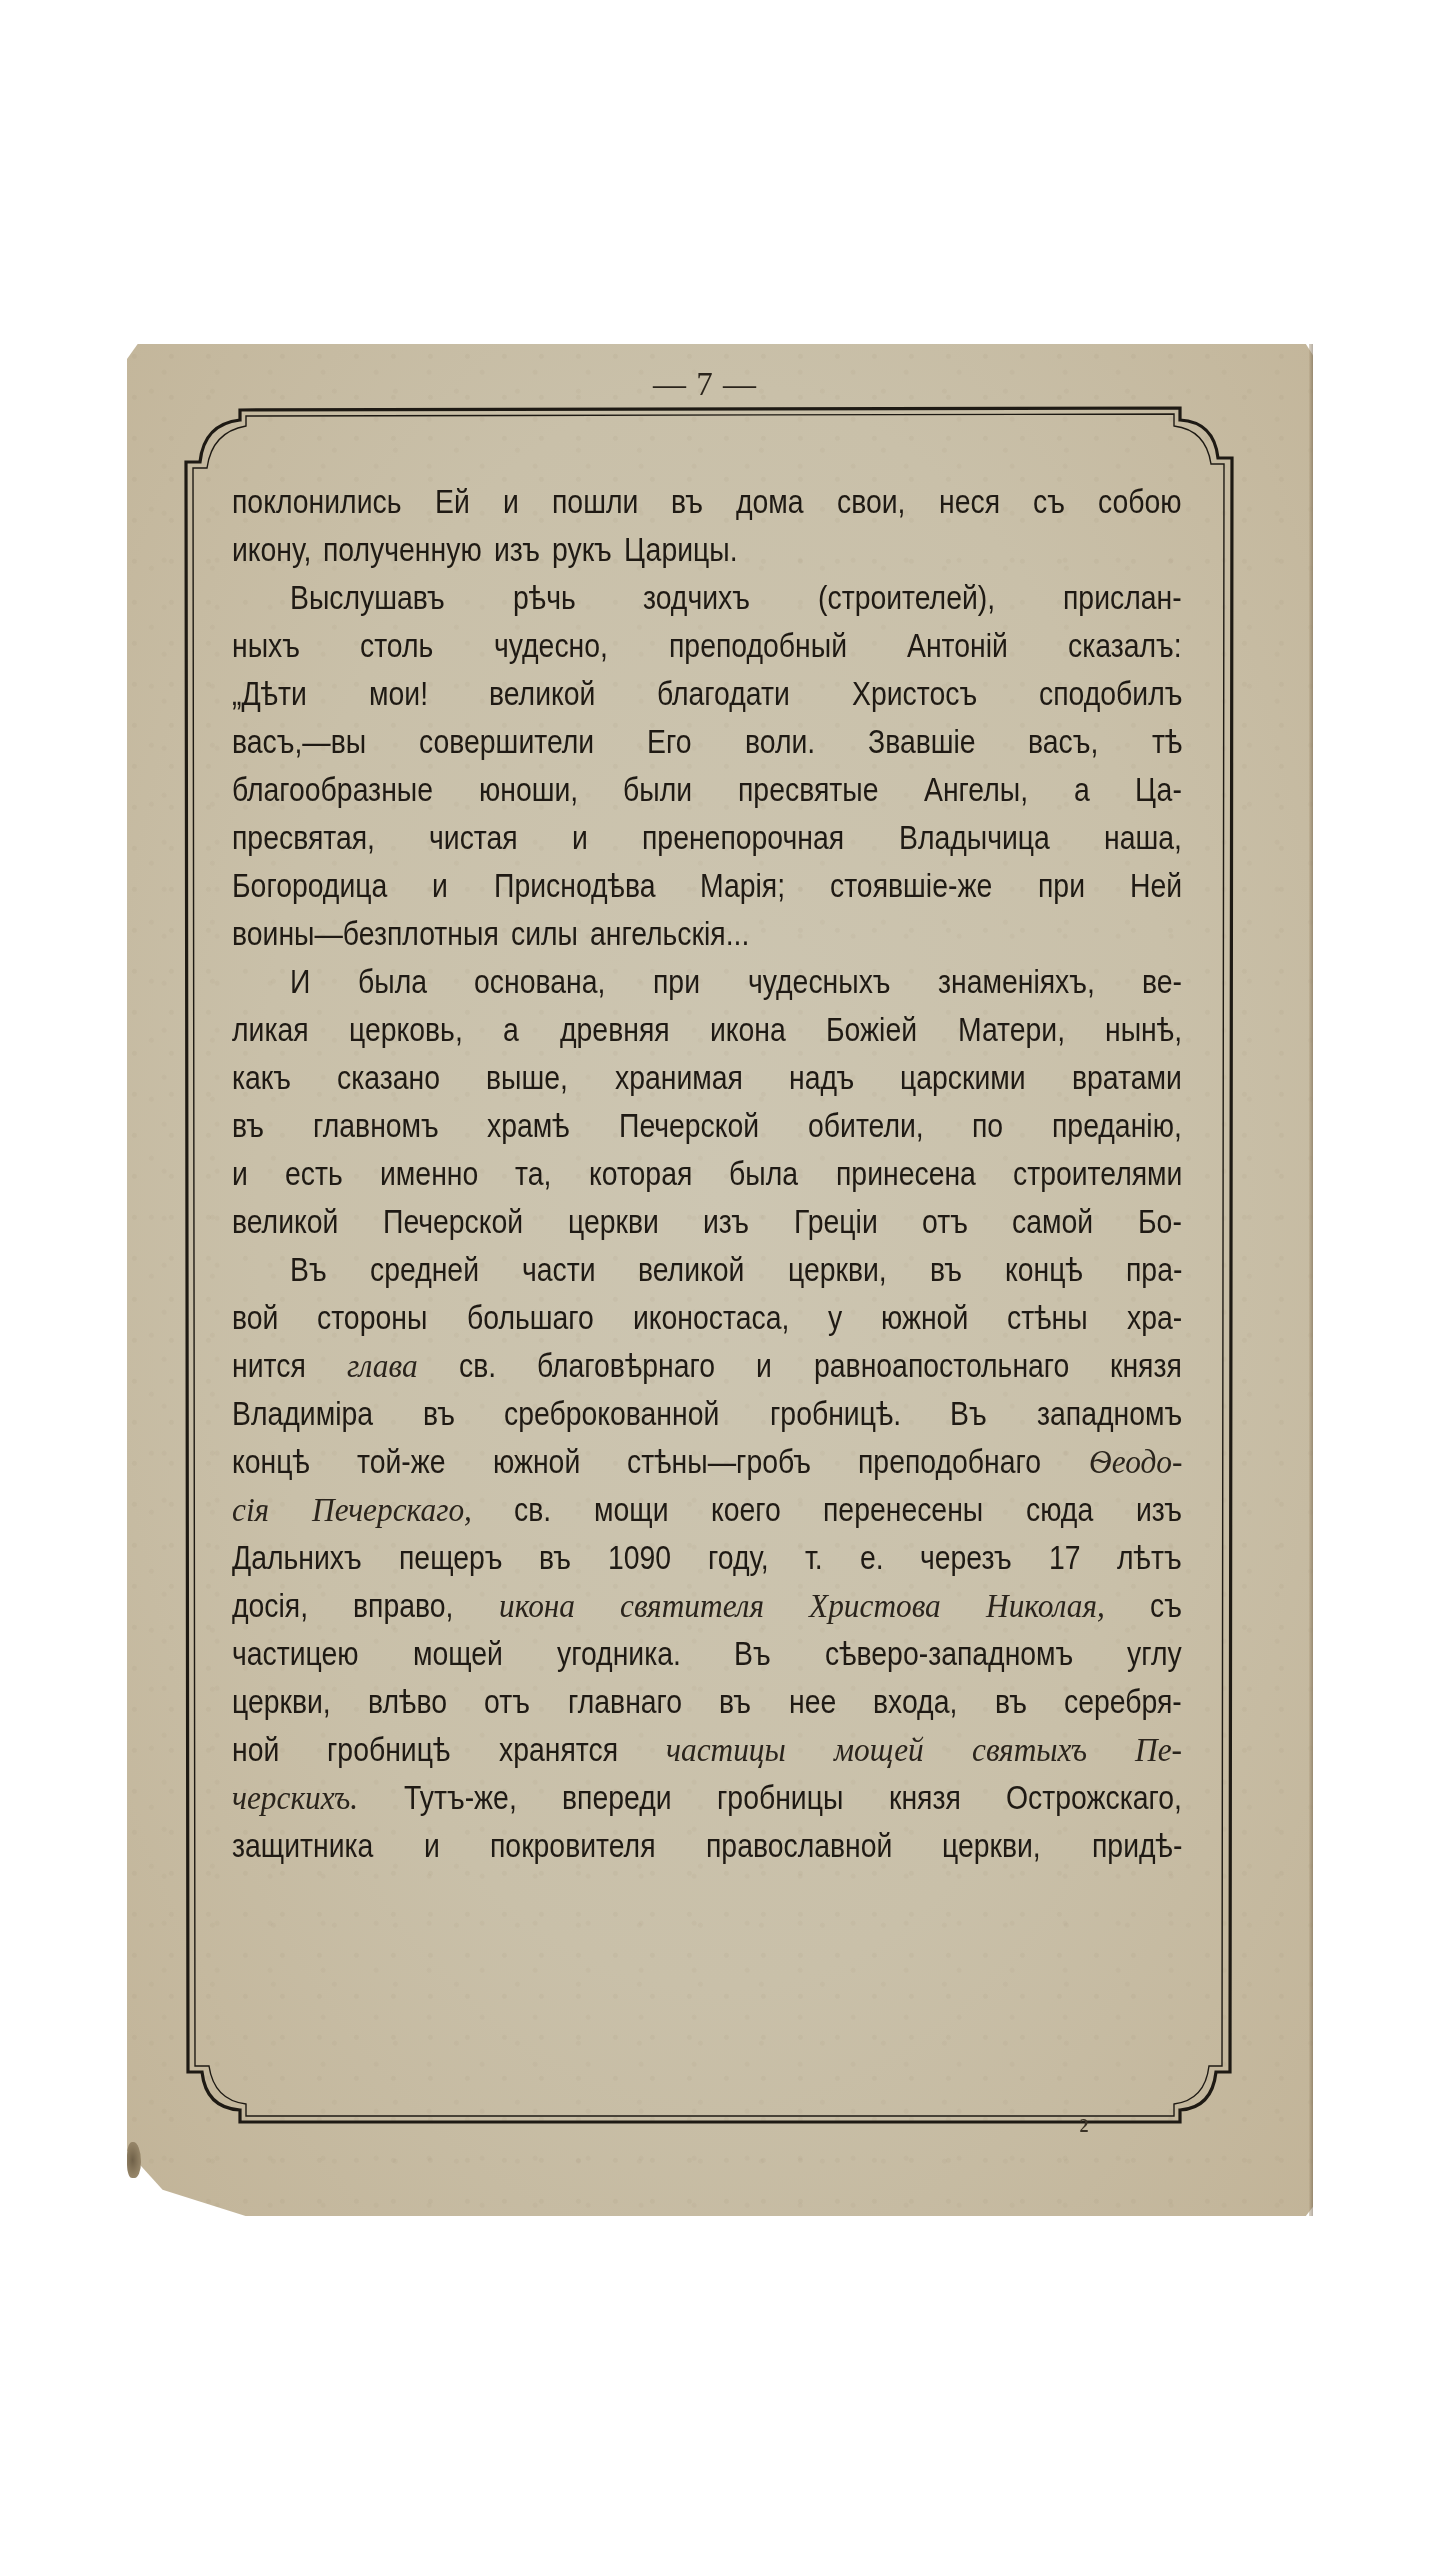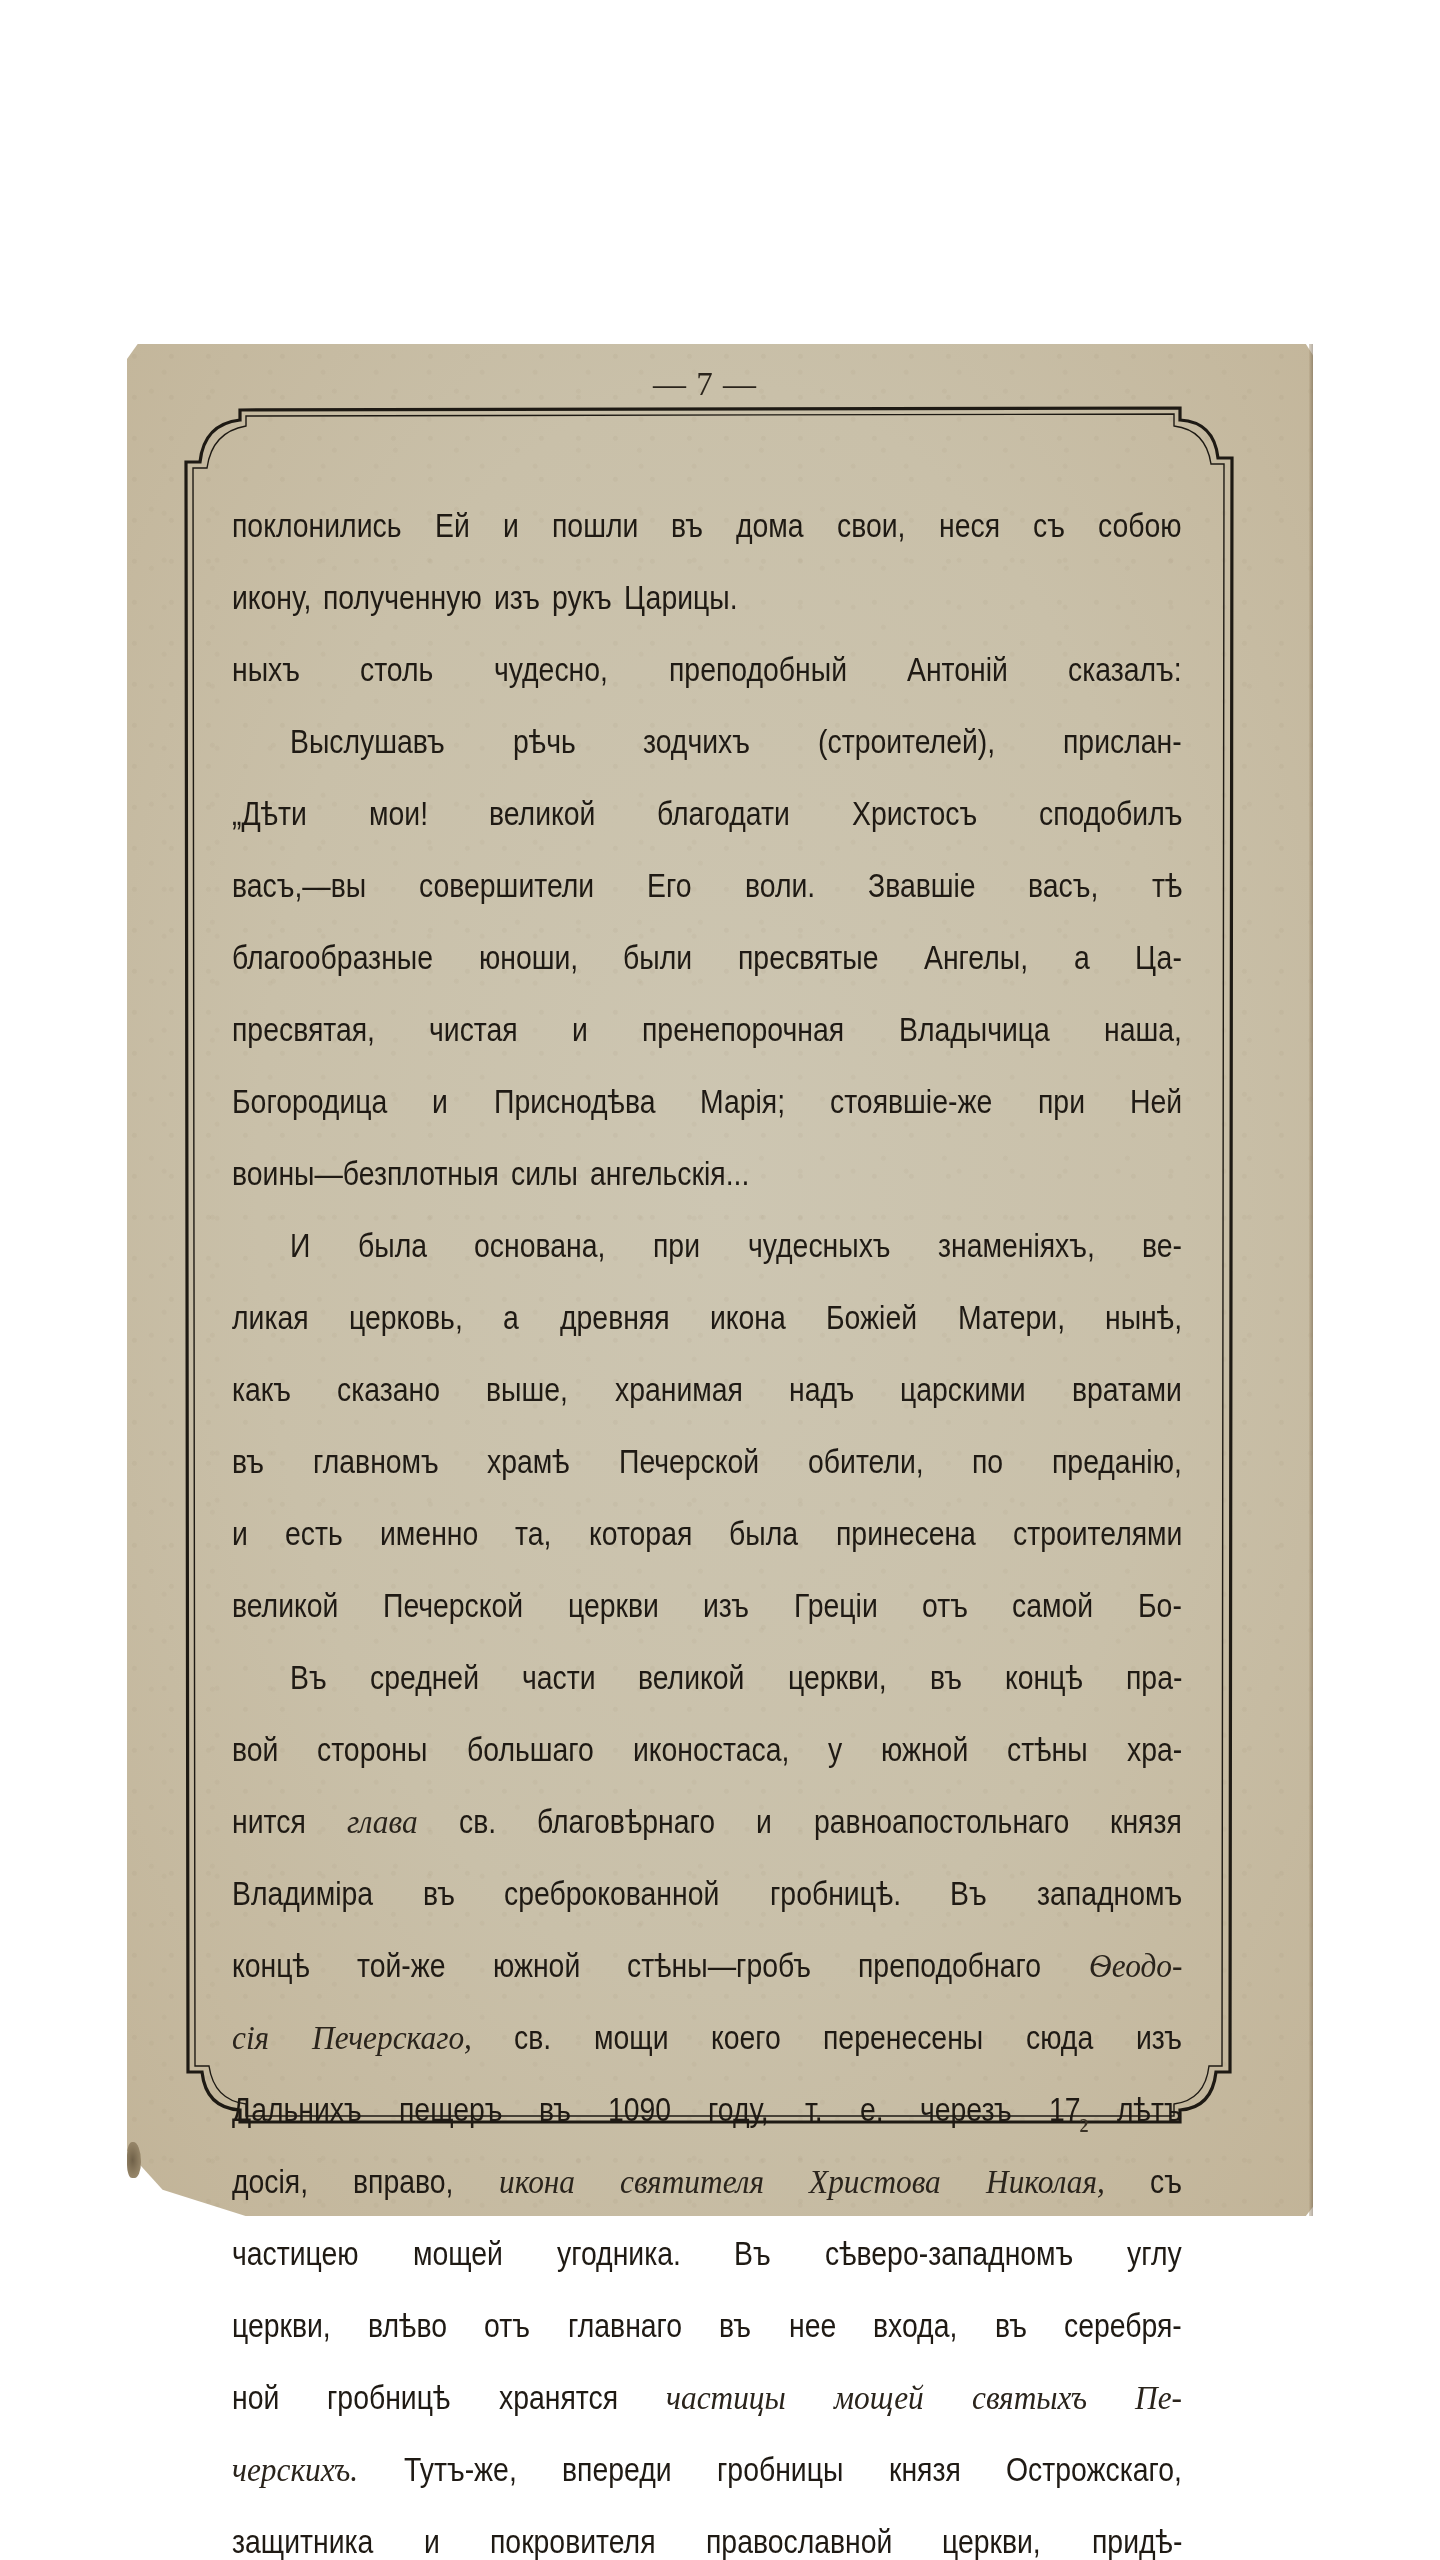--- a/index.html
+++ b/index.html
@@ -44,21 +44,21 @@
     font-family:"Liberation Serif", serif; font-size:18px; font-weight:bold; color:#3a3226;
   }
   .text-block {
     position:absolute; left:232px; top:478px; width:950px;
     font-family:"Liberation Sans", sans-serif; font-size:33px; color:#1f1a14;
   }
   .line {
     height:48px; line-height:48px; white-space:nowrap;
     text-align:justify; text-align-last:justify;
     transform-origin:left center;
-    display:flex; justify-content:space-between;margin-top:24px;
+    display:flex; justify-content:space-between;
   }
   .line.last { justify-content:flex-start; gap:12px; }
   .line.indent { padding-left:58px; }
   .w { display:inline-block; transform:scaleX(0.86); transform-origin:left center; white-space:pre; }
   .w.i {
     font-family:"Liberation Serif", serif; font-style:italic; transform:scaleX(0.95);
     color:#2a241c;
   }
 </style>
 </head>
@@ -103,34 +103,34 @@
       <span class="w" style="margin-right: -5.18px;">съ</span>
       <span class="w" style="margin-right: -13.58px;">собою</span>
     </div>
     <div class="line last">
       <span class="w" style="margin-right: -12.88px;">икону,</span>
       <span class="w" style="margin-right: -25.9px;">полученную</span>
       <span class="w" style="margin-right: -7.42px;">изъ</span>
       <span class="w" style="margin-right: -9.8px;">рукъ</span>
       <span class="w" style="margin-right: -18.48px;">Царицы.</span>
     </div>
+    <div class="line indent">
+      <span class="w" style="margin-right: -25.2px;">Выслушавъ</span>
+      <span class="w" style="margin-right: -10.22px;">рѣчь</span>
+      <span class="w" style="margin-right: -17.36px;">зодчихъ</span>
+      <span class="w" style="margin-right: -28.84px;">(строителей),</span>
+      <span class="w" style="margin-right: -19.32px;">прислан-</span>
+    </div>
     <div class="line">
       <span class="w" style="margin-right: -11.06px;">ныхъ</span>
       <span class="w" style="margin-right: -11.9px;">столь</span>
       <span class="w" style="margin-right: -18.48px;">чудесно,</span>
       <span class="w" style="margin-right: -28.98px;">преподобный</span>
       <span class="w" style="margin-right: -16.38px;">Антоній</span>
       <span class="w" style="margin-right: -18.48px;">сказалъ:</span>
-    </div>
-    <div class="line indent">
-      <span class="w" style="margin-right: -25.2px;">Выслушавъ</span>
-      <span class="w" style="margin-right: -10.22px;">рѣчь</span>
-      <span class="w" style="margin-right: -17.36px;">зодчихъ</span>
-      <span class="w" style="margin-right: -28.84px;">(строителей),</span>
-      <span class="w" style="margin-right: -19.32px;">прислан-</span>
     </div>
     <div class="line">
       <span class="w" style="margin-right: -12.18px;">„Дѣти</span>
       <span class="w" style="margin-right: -9.66px;">мои!</span>
       <span class="w" style="margin-right: -17.36px;">великой</span>
       <span class="w" style="margin-right: -21.56px;">благодати</span>
       <span class="w" style="margin-right: -20.44px;">Христосъ</span>
       <span class="w" style="margin-right: -23.38px;">сподобилъ</span>
     </div>
     <div class="line">

